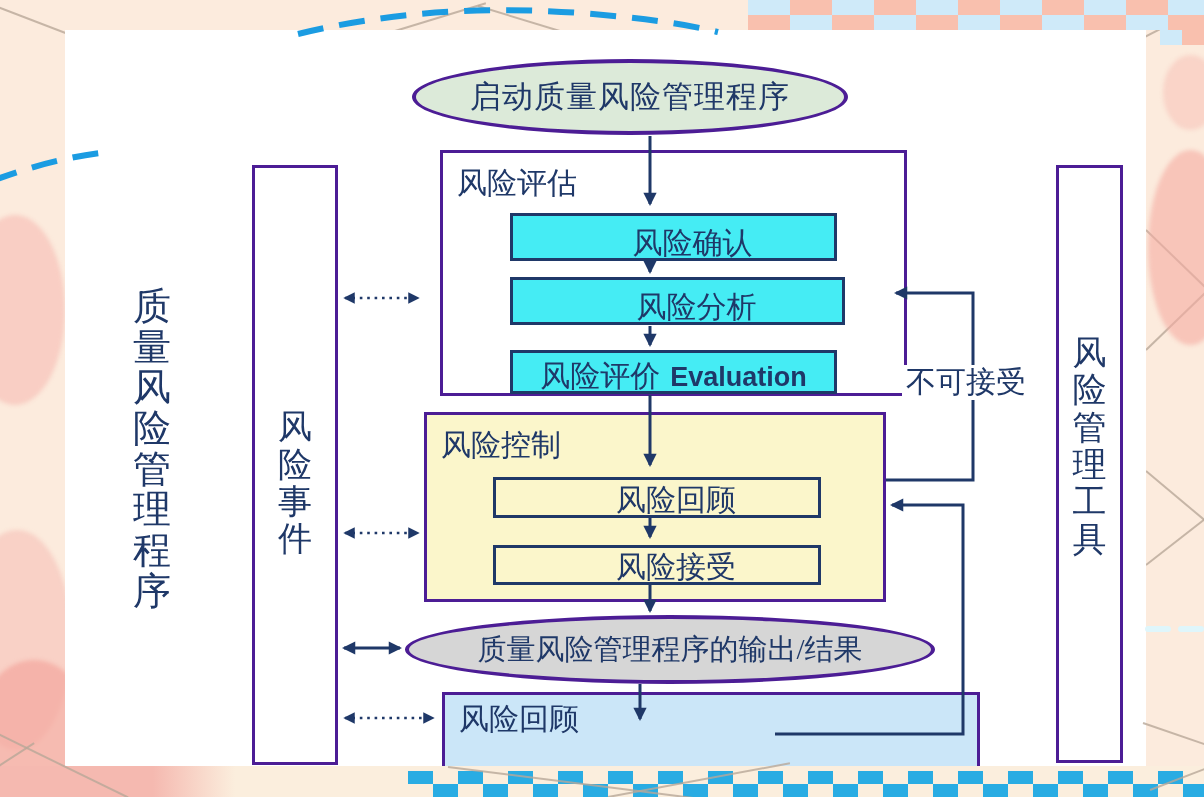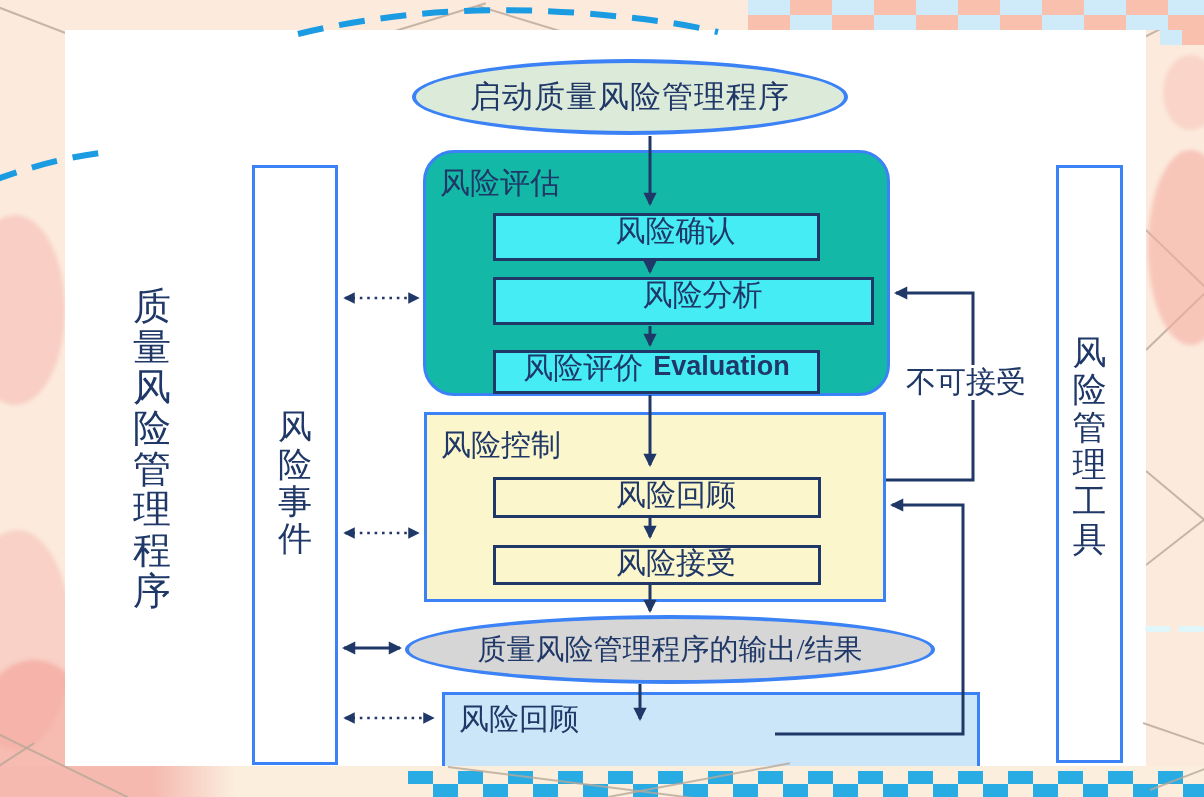--- a/index.html
+++ b/index.html
@@ -33,24 +33,24 @@
   .bottom-band .pink{position:absolute;left:0;top:0;width:235px;height:31px;
     background:linear-gradient(90deg,#f5b9b0 0 65%,rgba(245,185,176,0) 100%);}
   .checker-bottom{position:absolute;left:408px;top:5px;width:796px;height:26px;}
   .checker-bottom .r1,.checker-bottom .r2{position:absolute;left:0;width:100%;height:13px;}
   .checker-bottom .r1{top:0;background:repeating-linear-gradient(90deg,#29ace3 0 25px,rgba(0,0,0,0) 25px 50px);}
   .checker-bottom .r2{top:13px;background:repeating-linear-gradient(90deg,rgba(0,0,0,0) 0 25px,#29ace3 25px 50px);}
 
   .dash-svg{position:absolute;z-index:7;pointer-events:none;overflow:visible;}
 
   
-  .node{position:absolute;border:3px solid #3b82f6;box-sizing:border-box;z-index:2;}
+  .node{position:absolute;border:3px solid #4c1d95;box-sizing:border-box;z-index:2;}
   .ellipse{border-radius:50%;border-width:4px;display:flex;align-items:center;justify-content:center;white-space:nowrap;}
   .grouplabel{position:absolute;left:14px;top:15px;font-size:30px;line-height:1;}
-  .sub{position:absolute;border:3px solid #1f3868;box-sizing:border-box;display:flex;align-items:flex-start;justify-content:center;font-size:30px;line-height:1;}
+  .sub{position:absolute;border:3px solid #1f3868;box-sizing:border-box;display:flex;align-items:flex-end;justify-content:center;font-size:30px;line-height:1;}
   .indent{text-indent:38px;}
   .vwrap{display:flex;align-items:center;justify-content:center;height:100%;width:100%;}
   .vtext{word-break:break-all;line-break:anywhere;text-align:center;line-height:1.1;}
 
   .left-title{left:130px;top:286px;width:44px;font-size:38px;line-height:1.07;
     word-break:break-all;line-break:anywhere;text-align:center;z-index:2;}
 
   .flow-svg{position:absolute;left:0;top:0;width:1204px;height:797px;z-index:3;pointer-events:none;}
 
   .unacceptable{left:902px;top:365px;background:#ffffff;padding:0 4px;
@@ -119,26 +119,26 @@
       <div class="vtext" style="width:37px;font-size:34px;transform:translateY(18px);">风险事件</div>
     </div>
 </div>
 
 <div class="node" style="left:1056px;top:165px;width:67px;height:598px;background:#ffffff;">
   <div class="vwrap">
       <div class="vtext" style="width:37px;font-size:34px;transform:translateY(-18px);">风险管理工具</div>
     </div>
 </div>
 
-<div class="node" style="left:423px;top:150px;width:467px;height:246px;background:#14b8a6;border-radius:31px;">
+<div class="node" style="left:440px;top:150px;width:467px;height:246px;background:#ffffff;">
   <div class="grouplabel">风险评估</div>
   <div class="sub indent" style="left:67px;top:60px;width:327px;height:48px;background:#45ecf4;">
     <span>风险确认</span>
   </div>
-  <div class="sub indent" style="left:67px;top:124px;width:381px;height:48px;background:#45ecf4;">
+  <div class="sub indent" style="left:67px;top:124px;width:335px;height:48px;background:#45ecf4;">
     <span>风险分析</span>
   </div>
   <div class="sub" style="left:67px;top:197px;width:327px;height:44px;background:#45ecf4;">
     <span>风险评价</span>
     <span class="en">Evaluation</span>
   </div>
 </div>
 
 <div class="node" style="left:424px;top:412px;width:462px;height:190px;background:#fbf6cb;">
   <div class="grouplabel">风险控制</div>

